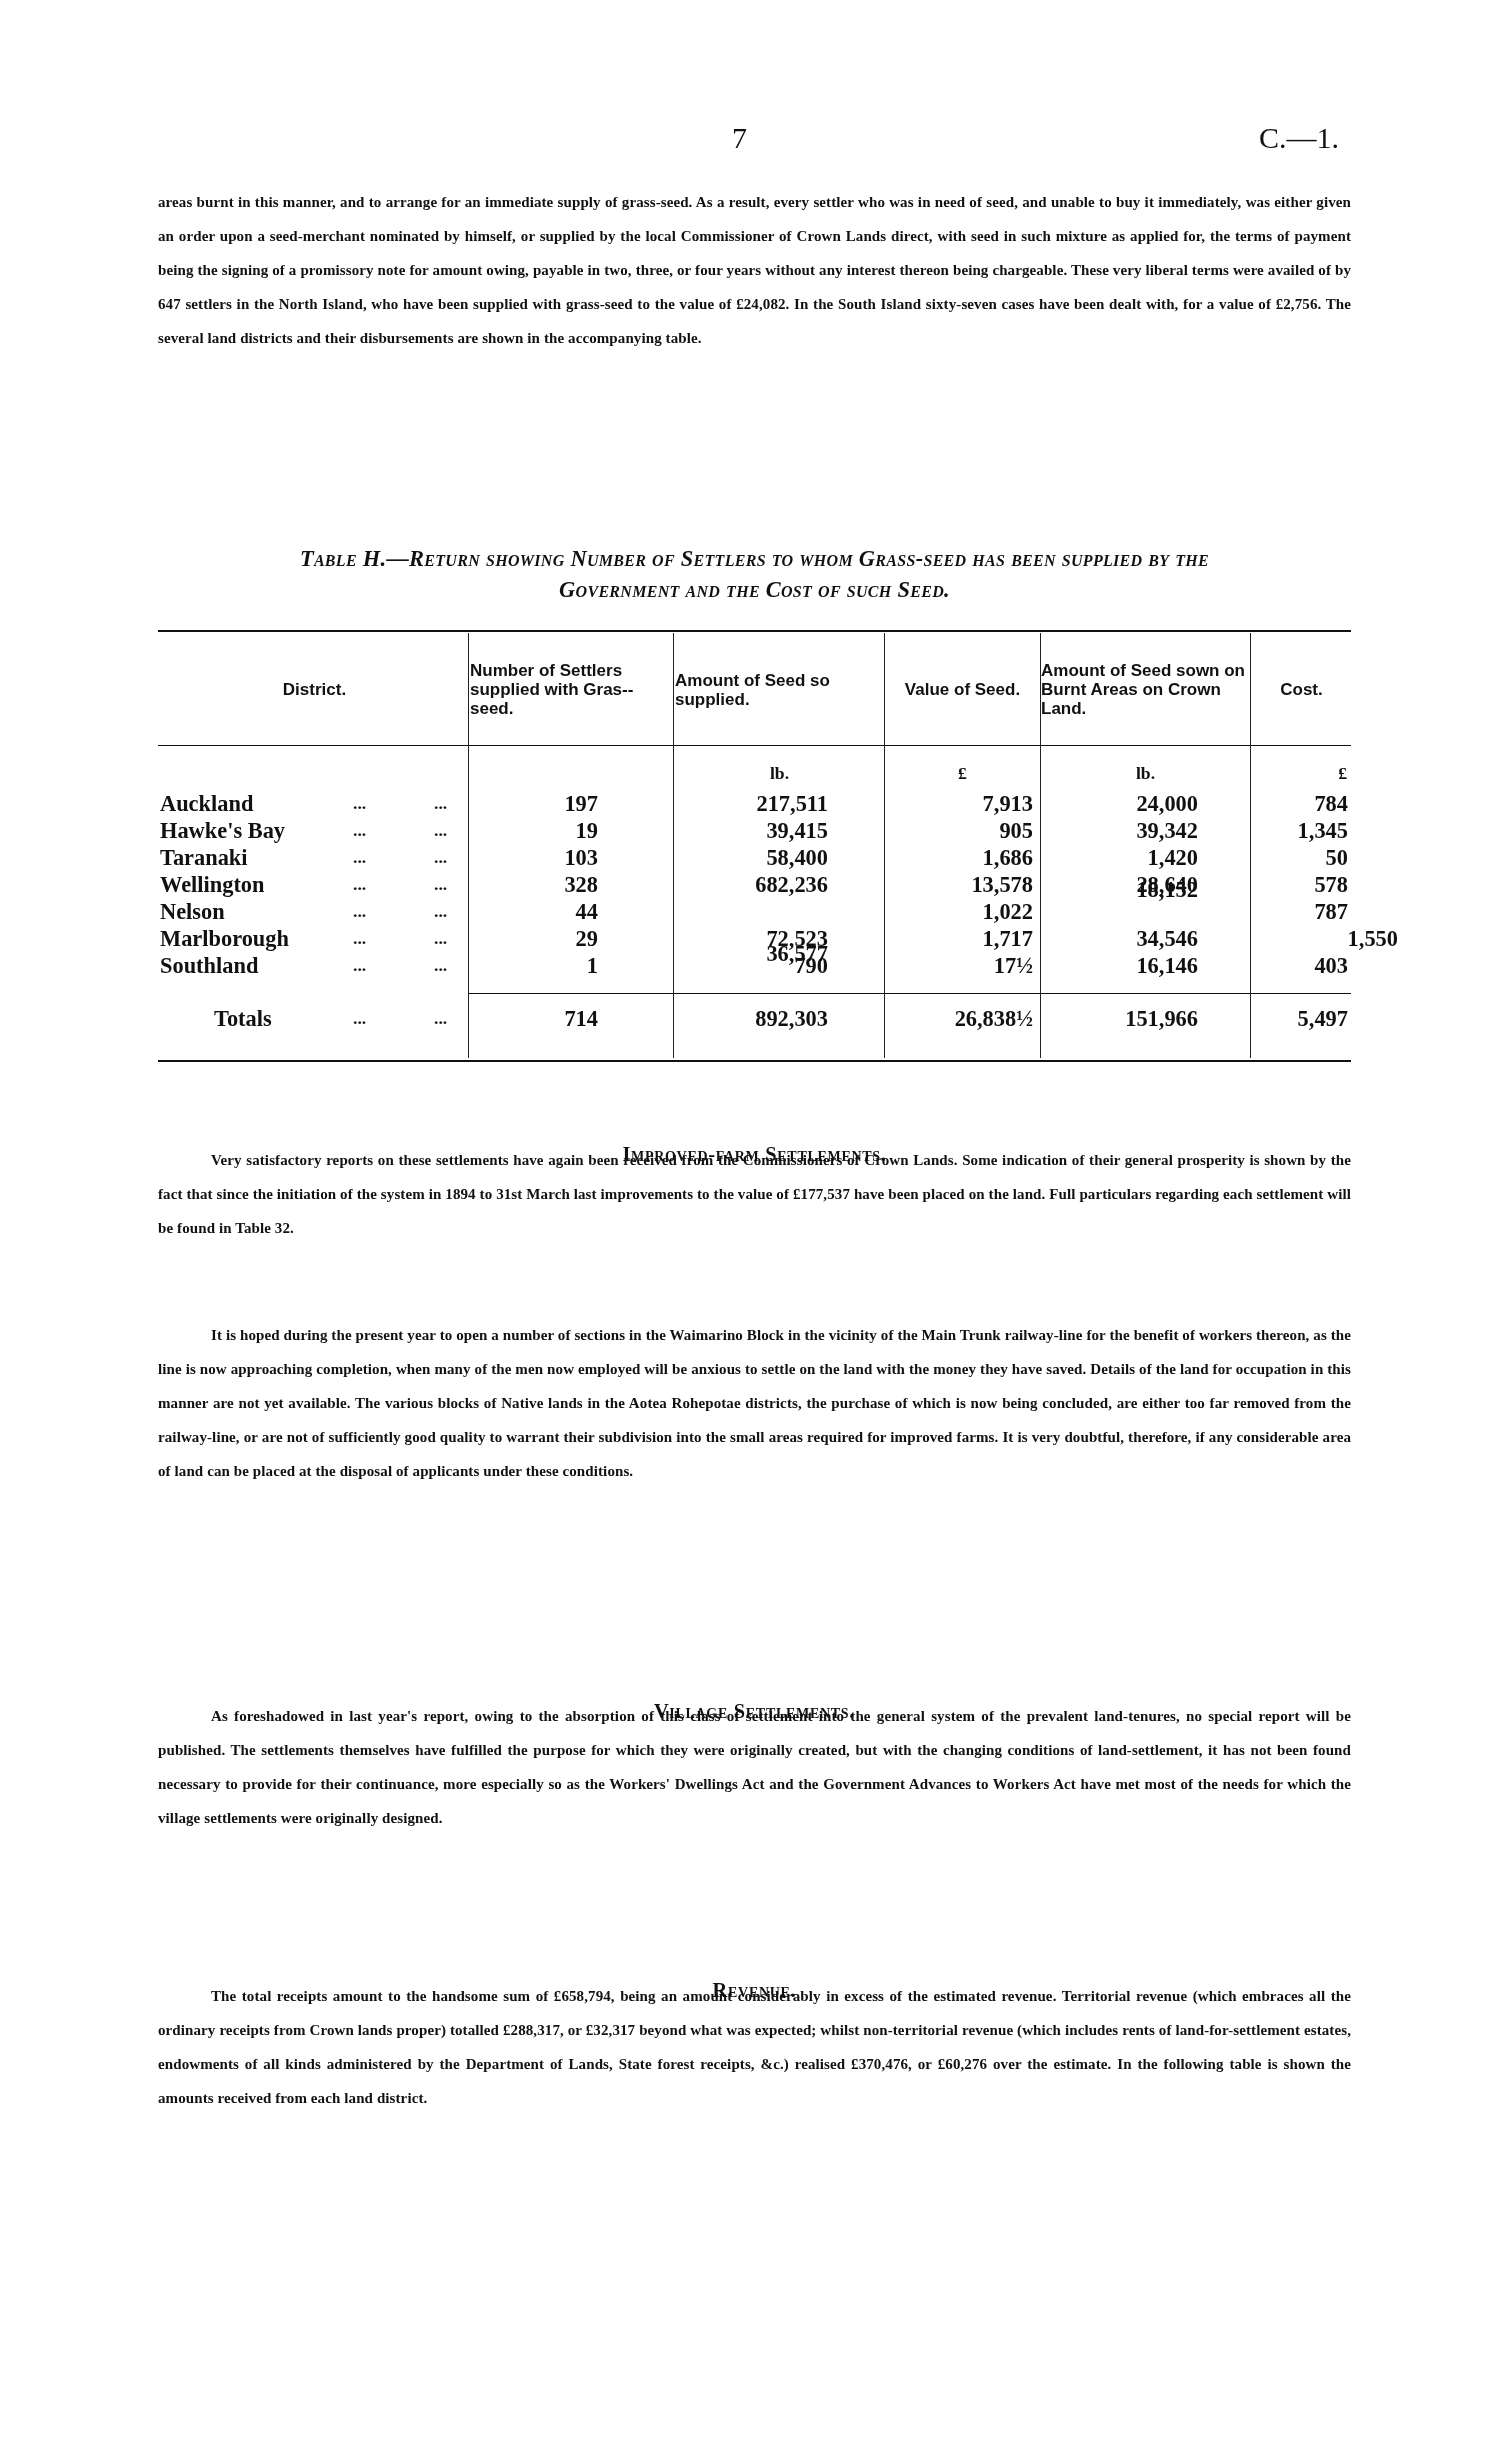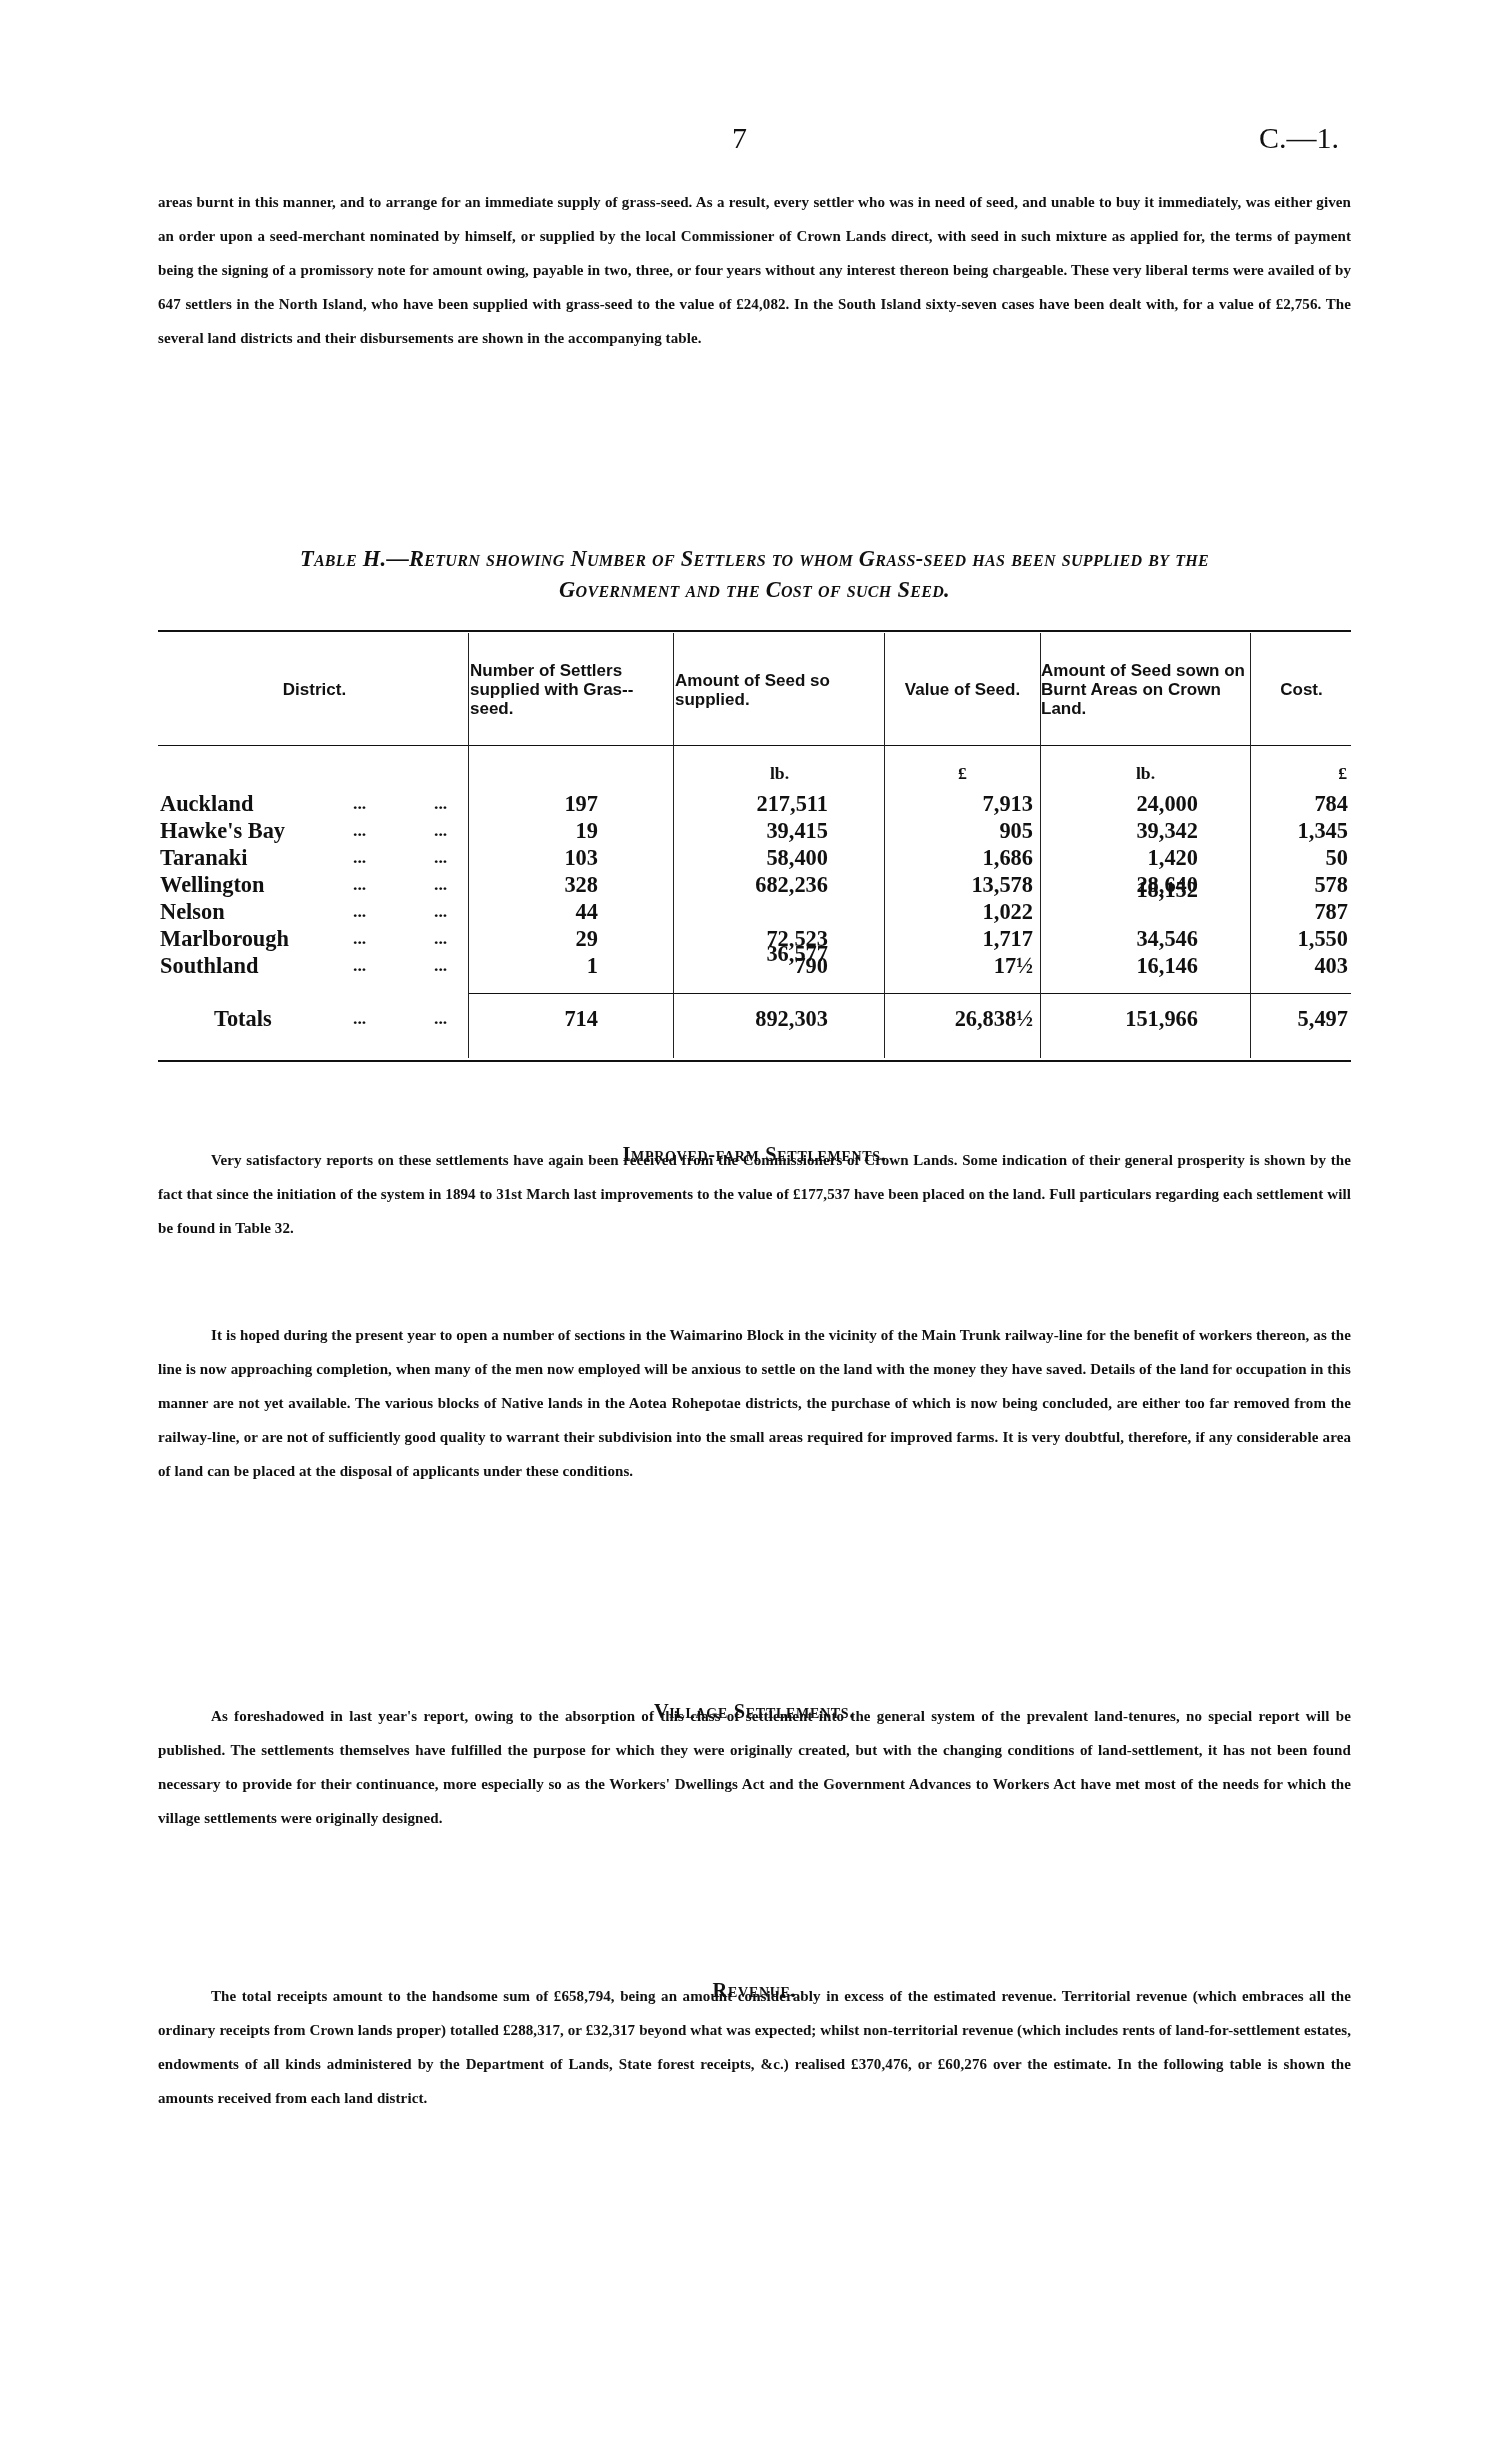--- a/index.html
+++ b/index.html
@@ -119,21 +119,21 @@
           <div class="cell num-cell" style="left: 1252px; width: 96px; top: 898px;">787</div>
         </div>
         <div>
           <div class="dist" style="top: 925px;">Marlborough</div>
           <div class="cell dots1" style="top: 925px;">...</div>
           <div class="cell dots2" style="top: 925px;">...</div>
           <div class="cell num-cell" style="left: 470px; width: 128px; top: 925px;">29</div>
           <div class="cell num-cell" style="left: 675px; width: 153px; top: 925px;">72,523</div>
           <div class="cell num-cell" style="left: 885px; width: 148px; top: 925px;">1,717</div>
           <div class="cell num-cell" style="left: 1041px; width: 157px; top: 925px;">34,546</div>
-          <div class="cell num-cell" style="left: 1252px; width: 96px; top: 925px;">1,550</div>
+          <div class="cell num-cell" style="left: 1302px; width: 96px; top: 925px;">1,550</div>
         </div>
         <div>
           <div class="dist" style="top: 952px;">Southland</div>
           <div class="cell dots1" style="top: 952px;">...</div>
           <div class="cell dots2" style="top: 952px;">...</div>
           <div class="cell num-cell" style="left: 470px; width: 128px; top: 952px;">1</div>
           <div class="cell num-cell" style="left: 675px; width: 153px; top: 952px;">790</div>
           <div class="cell num-cell" style="left: 885px; width: 148px; top: 952px;">17½</div>
           <div class="cell num-cell" style="left: 1041px; width: 157px; top: 952px;">16,146</div>
           <div class="cell num-cell" style="left: 1252px; width: 96px; top: 952px;">403</div>

